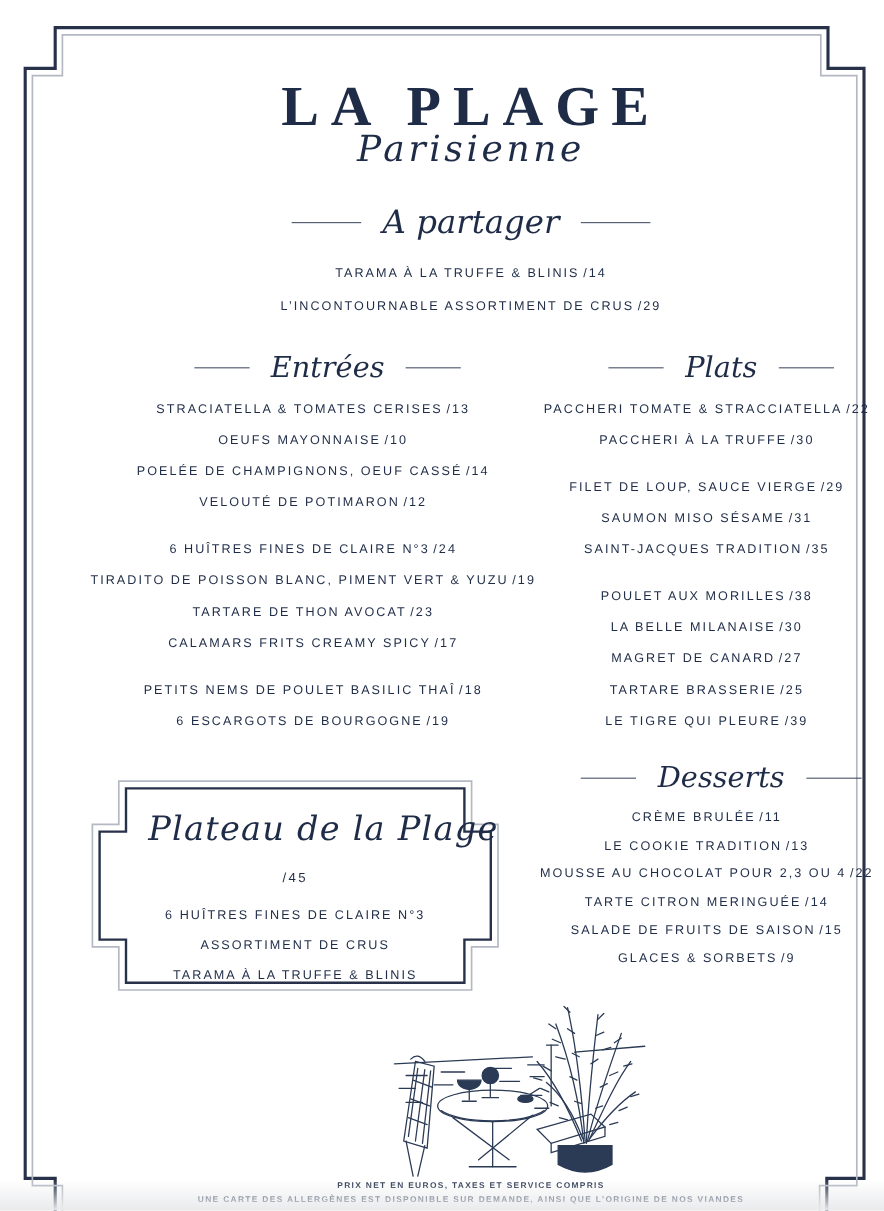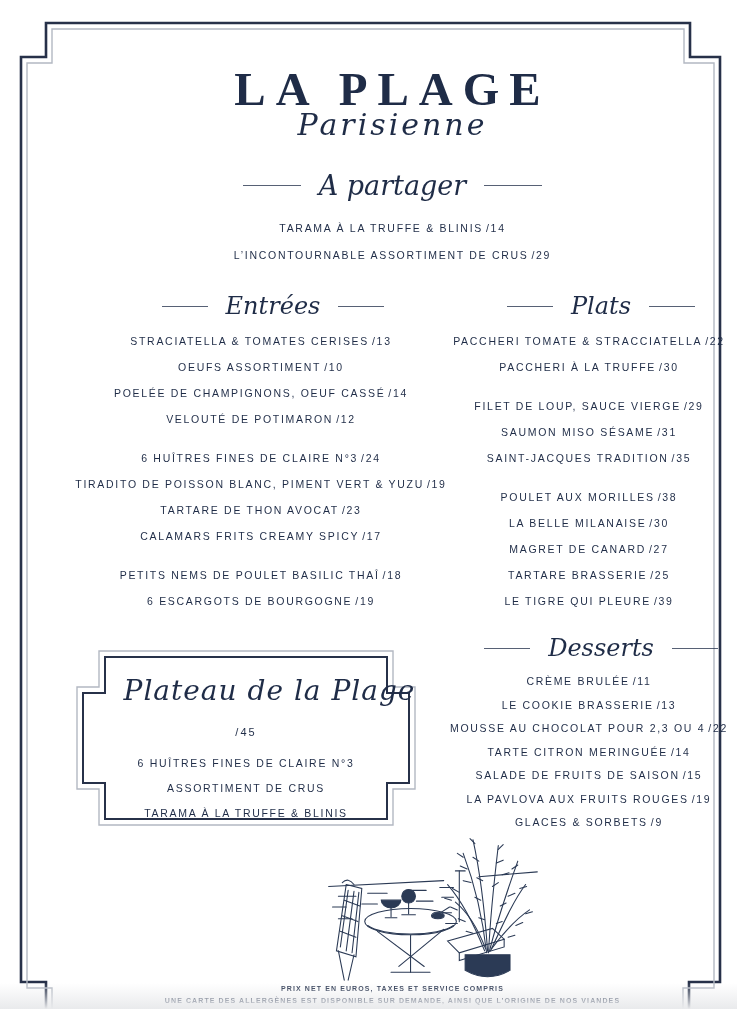--- a/index.html
+++ b/index.html
@@ -170,21 +170,21 @@
     <div class="col col-left">
       <section>
         <h3 class="script-heading h-col">
           <span class="rule"></span>
             <span>Entrées</span>
             <span class="rule"></span>
         </h3>
         <ul class="menu-list menu-group">
 
         <li class="menu-item"><span class="item-label">STRACIATELLA &amp; TOMATES CERISES</span><span class="item-price">/13</span></li>
-            <li class="menu-item"><span class="item-label">OEUFS ASSORTIMENT</span><span class="item-price">/10</span></li>
+            <li class="menu-item"><span class="item-label">OEUFS MAYONNAISE</span><span class="item-price">/10</span></li>
             <li class="menu-item"><span class="item-label">POELÉE DE CHAMPIGNONS, OEUF CASSÉ</span><span class="item-price">/14</span></li>
             <li class="menu-item"><span class="item-label">VELOUTÉ DE POTIMARON</span><span class="item-price">/12</span></li>
           </ul>
         <ul class="menu-list menu-group">
 
         <li class="menu-item"><span class="item-label">6 HUÎTRES FINES DE CLAIRE N°3</span><span class="item-price">/24</span></li>
             <li class="menu-item"><span class="item-label">TIRADITO DE POISSON BLANC, PIMENT VERT &amp; YUZU</span><span class="item-price">/19</span></li>
             <li class="menu-item"><span class="item-label">TARTARE DE THON AVOCAT</span><span class="item-price">/23</span></li>
             <li class="menu-item"><span class="item-label">CALAMARS FRITS CREAMY SPICY</span><span class="item-price">/17</span></li>
           </ul>
@@ -243,25 +243,24 @@
 
       <section>
         <h3 class="script-heading h-col h-desserts">
           <span class="rule"></span>
             <span>Desserts</span>
             <span class="rule"></span>
         </h3>
         <ul class="menu-list desserts-list">
 
         <li class="menu-item"><span class="item-label">CRÈME BRULÉE</span><span class="item-price">/11</span></li>
-            <li class="menu-item"><span class="item-label">LE COOKIE BRASSERIE</span><span class="item-price">/13</span></li>
+            <li class="menu-item"><span class="item-label">LE COOKIE TRADITION</span><span class="item-price">/13</span></li>
             <li class="menu-item"><span class="item-label">MOUSSE AU CHOCOLAT POUR 2,3 OU 4</span><span class="item-price">/22</span></li>
             <li class="menu-item"><span class="item-label">TARTE CITRON MERINGUÉE</span><span class="item-price">/14</span></li>
             <li class="menu-item"><span class="item-label">SALADE DE FRUITS DE SAISON</span><span class="item-price">/15</span></li>
-            <li class="menu-item"><span class="item-label">LA PAVLOVA AUX FRUITS ROUGES</span><span class="item-price">/19</span></li>
             <li class="menu-item"><span class="item-label">GLACES &amp; SORBETS</span><span class="item-price">/9</span></li>
           </ul>
       </section>
     </div>
   </div>
 
   <svg class="illustration" viewBox="0 0 236 160">
     <g fill="none" stroke="#2b3a55" stroke-width="1.1" stroke-linecap="round">
 
       <path d="M12,60 L130,54"></path>

